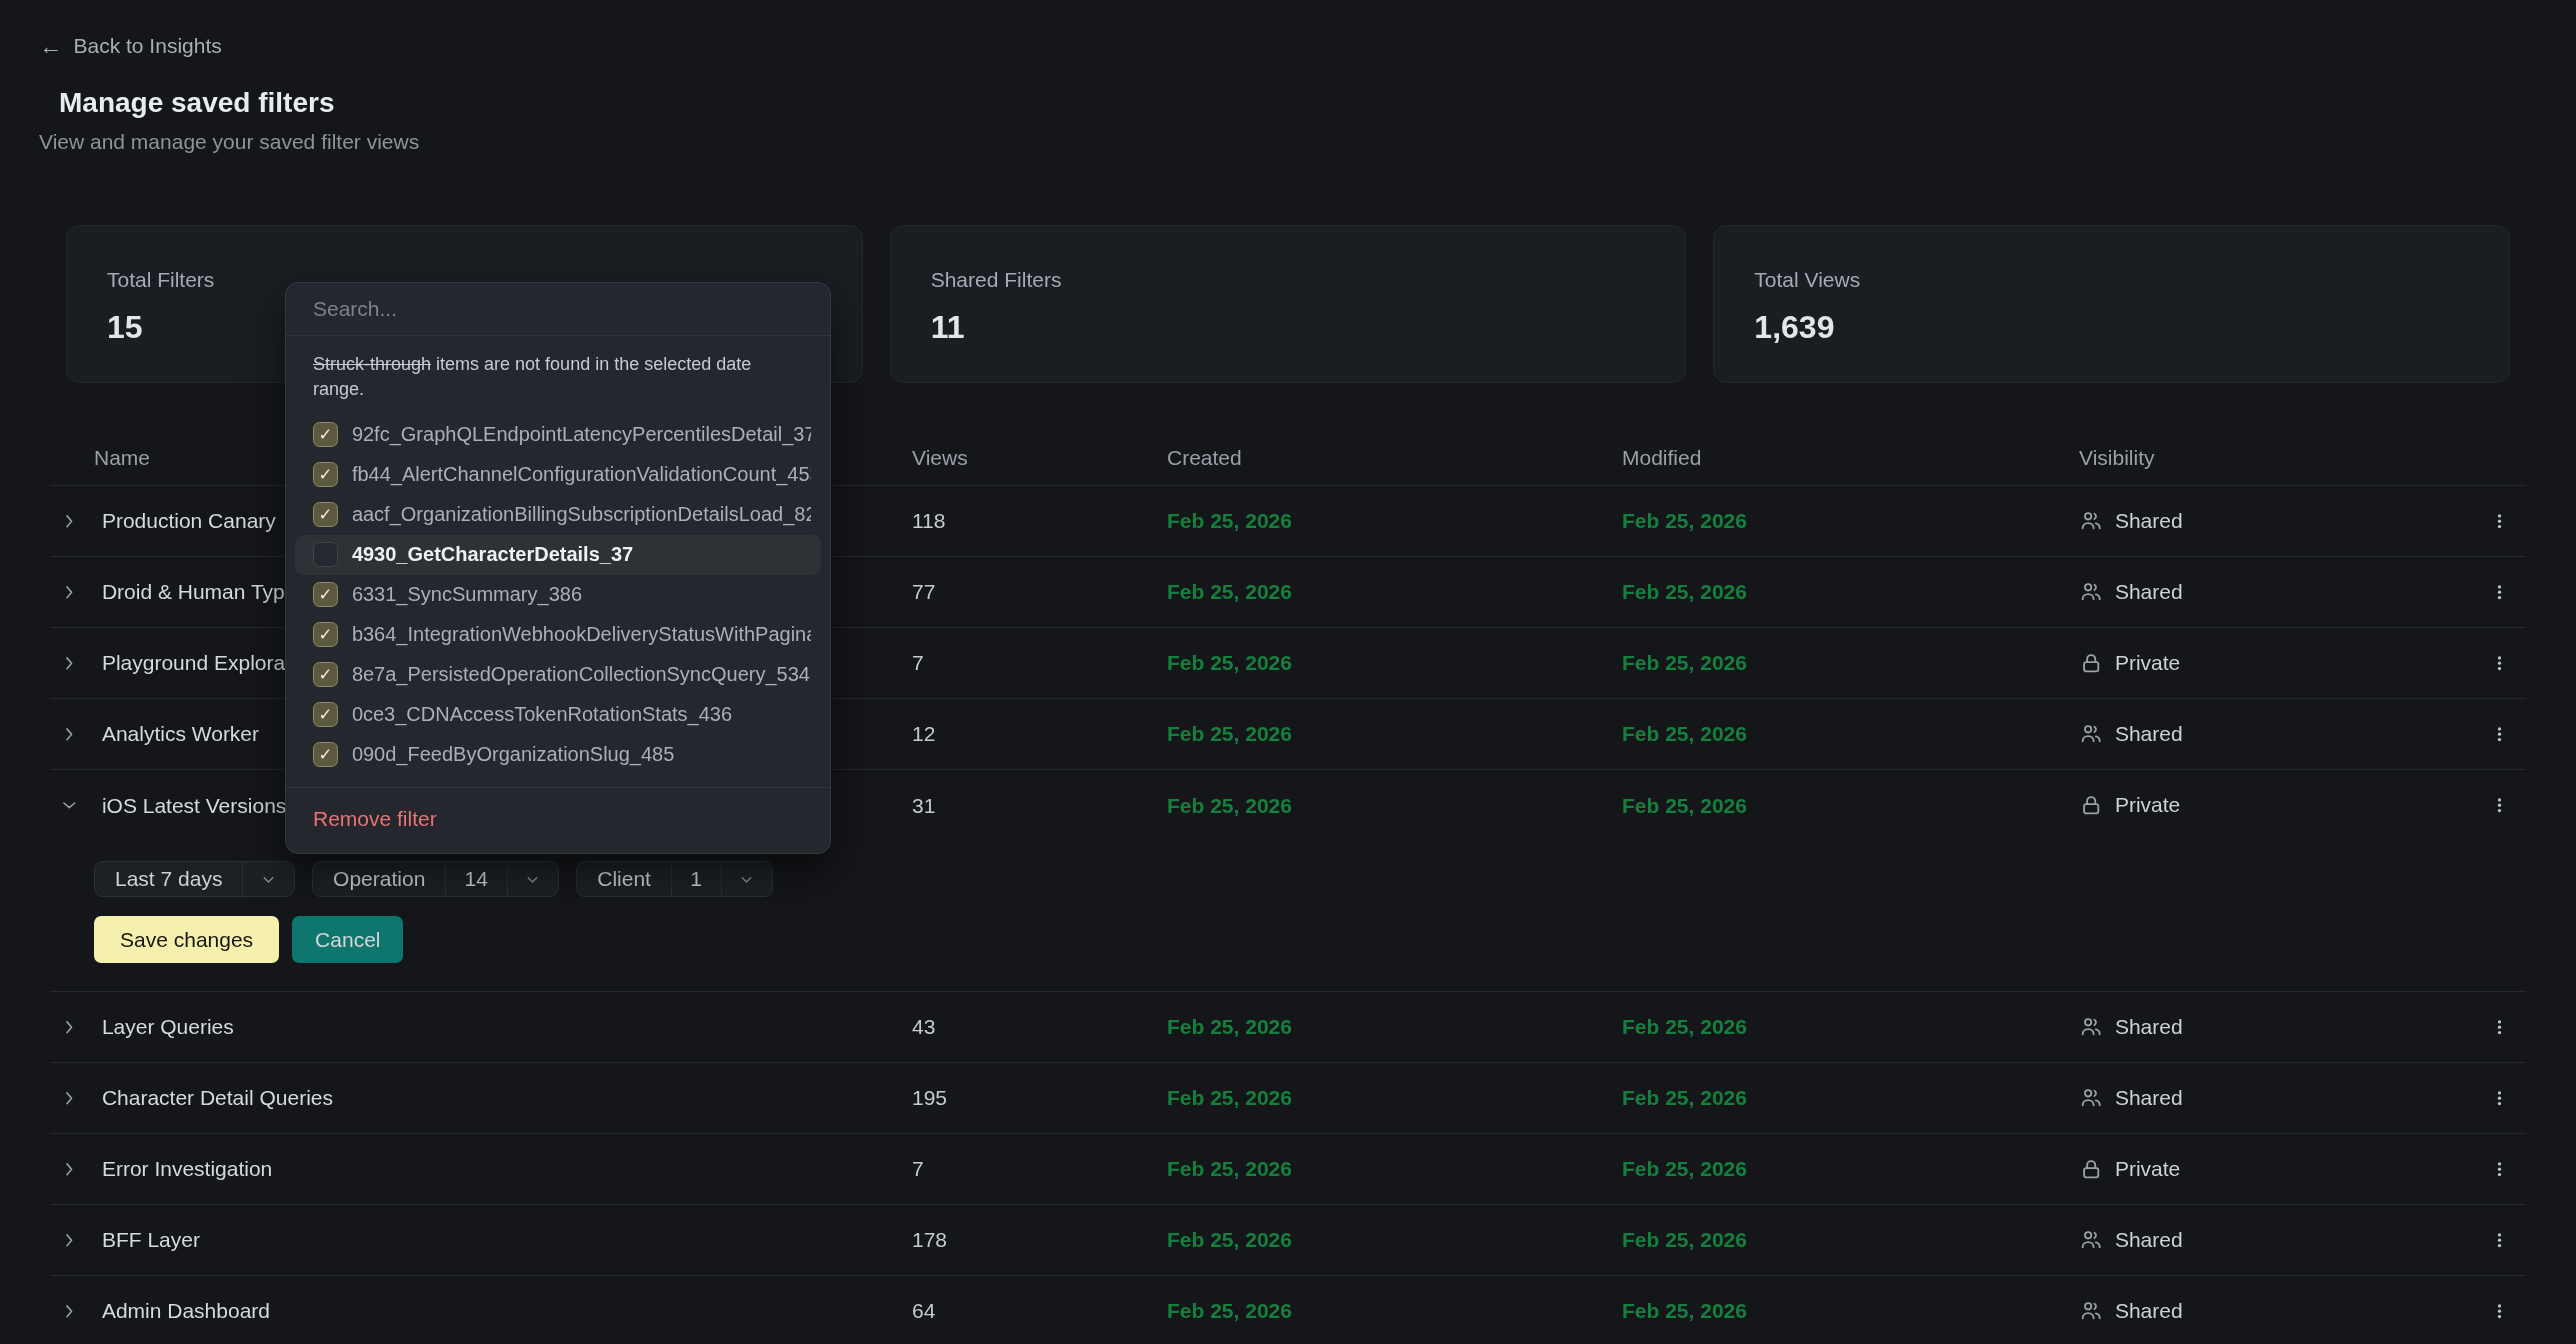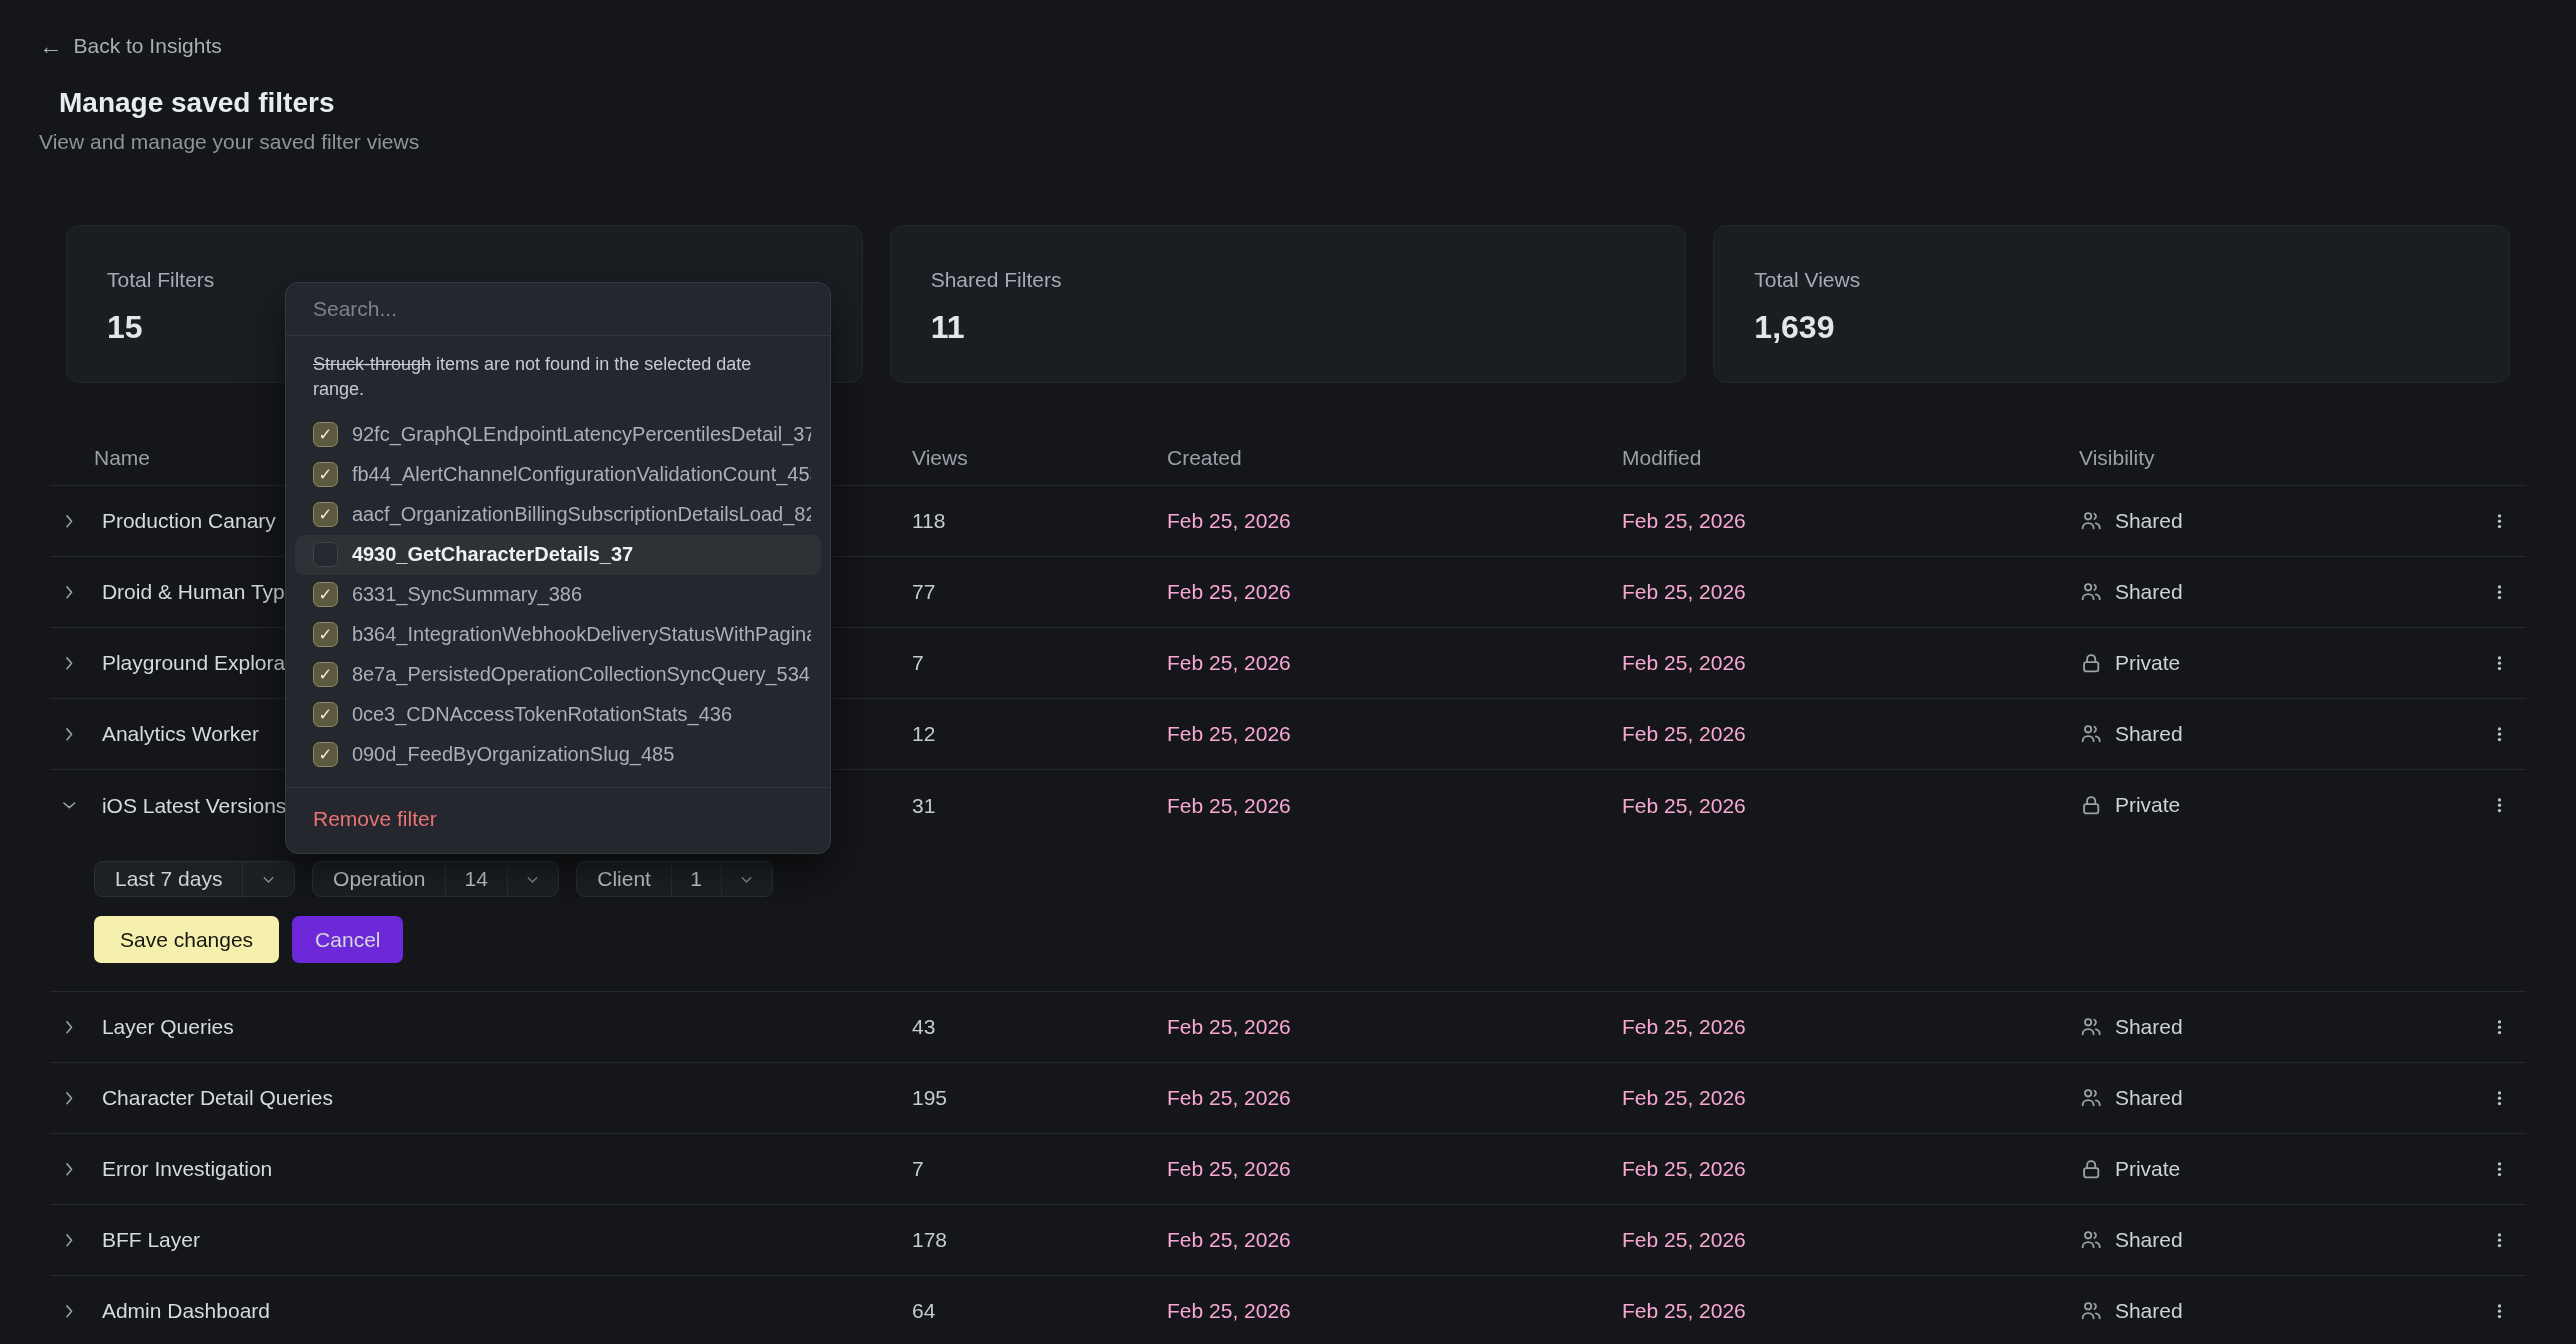--- a/index.html
+++ b/index.html
@@ -29,21 +29,21 @@
   .thead { height:56px; border-bottom:0.7px solid #26292e; color:#99a0a8; font-size:21px; }
   .th-name { padding-left:44px; }
   .row { height:71px; border-bottom:0.7px solid #26292e; font-size:21px; }
   .row.expanded { border-bottom:none; }
   .cell-name { display:flex; align-items:center; gap:18.6px; padding-left:4.3px; color:#d6dade; }
   .chev-btn { width:29px; height:29px; display:flex; align-items:center; justify-content:center;
               background:none; border:none; cursor:pointer; }
   .chev-btn svg { stroke:#9aa1a9; transition:transform .1s; }
   .row.expanded .chev-btn svg { transform:rotate(90deg); }
   .cell-views { color:#c6cbd0; }
-  .cell-date { color:#f9a8d4; }
+  .cell-date { color:#15803d;font-weight:bold; }
   .cell-vis { display:flex; align-items:center; gap:11.5px; color:#cdd2d7; }
   .cell-vis svg { stroke:#9aa1a9; fill:none; stroke-width:1.8; stroke-linecap:round; stroke-linejoin:round; }
   .cell-menu { justify-self:end; padding-right:10px; }
   .kebab { width:34px; height:40px; display:flex; align-items:center; justify-content:center;
            background:none; border:none; cursor:pointer; }
   .kebab svg { fill:#c0c5cb; }
 
   
   .editor { border-bottom:0.7px solid #26292e; padding:20px 0 28px 44px; }
   .chips { display:flex; gap:17px; }
@@ -51,21 +51,21 @@
           border-radius:8.6px; font-size:21px; color:#cdd2d8; cursor:pointer; }
   .chip-label { padding:0 20px; }
   .chip-sep { width:0.7px; align-self:stretch; background:#2b3036; }
   .chip-value { padding:0 18.6px; color:#cdd2d8; }
   .chip-caret { padding:0 17px; display:flex; align-items:center; }
   .chip-caret svg { stroke:#8b919a; }
   .editor-actions { display:flex; gap:13px; margin-top:19.4px; }
   .btn { height:47px; border:none; border-radius:7.2px; font-size:21px;
          font-family:"Liberation Sans", sans-serif; cursor:pointer; }
   .btn-save { background:#f6f0ae; color:#16170e; padding:0 26px; font-weight:500; }
-  .btn-cancel { background:#6d28d9; color:#d3d7dc; padding:0 23px; }
+  .btn-cancel { background:#0f766e; color:#d3d7dc; padding:0 23px; }
 
   
   .popover { position:absolute; left:285px; top:282px; width:546px; z-index:10;
              background:#24272d; border:0.7px solid #34383f; border-radius:13px;
              box-shadow:0 17px 43px rgba(0,0,0,.55); }
   .pop-search { border-bottom:0.7px solid #31353c; }
   .pop-search input { width:100%; height:52px; background:transparent; border:none; outline:none;
                       padding:0 27px; font-size:21px; color:#dfe3e7;
                       font-family:"Liberation Sans", sans-serif; }
   .pop-search input::placeholder { color:#7b828c; }

